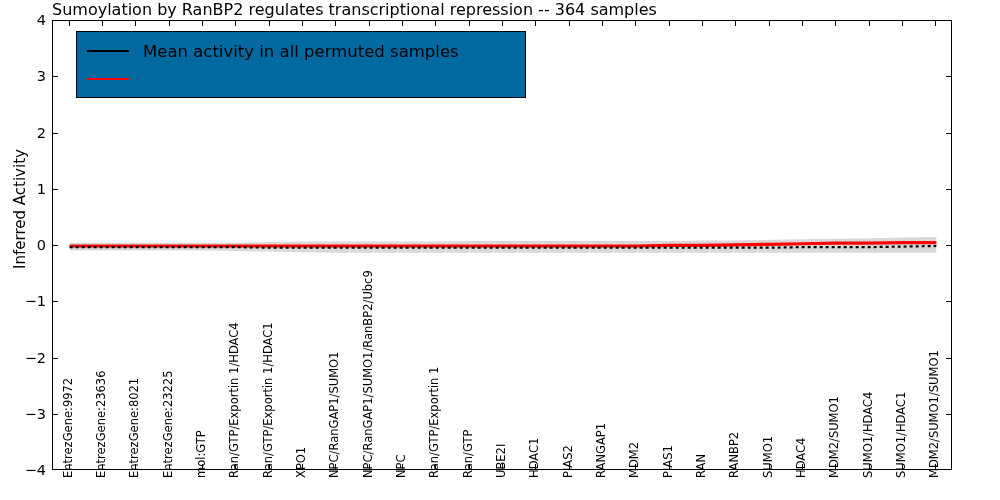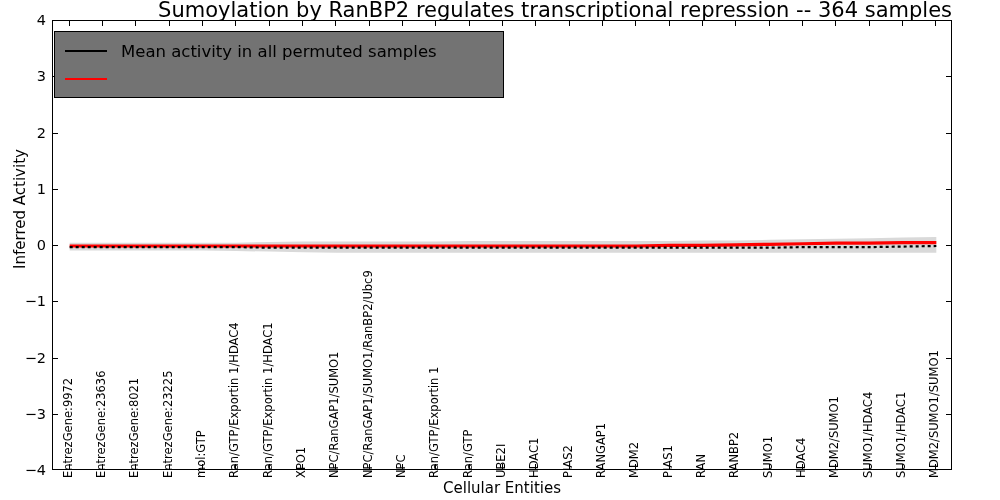--- a/index.html
+++ b/index.html
@@ -19,22 +19,22 @@
     left: 0; top: 0;
     width: 1000px;
     height: 500px;
   }
   
   #chart-title {
     position: absolute;
     left: 52px;
     top: 0px;
     width: 900px;
-    text-align: right;
-    font-size: 21px;
+    text-align: left;
+    font-size: 16px;
     color: #000000;
     line-height: 20px;
     white-space: nowrap;
   }
   
   #plot-area {
     position: absolute;
     left: 52px;
     top: 20px;
     width: 900px;
@@ -125,26 +125,26 @@
     top: 479px;
     width: 900px;
     text-align: center;
     font-size: 15px;
     color: #000000;
     white-space: nowrap;
   }
   
   #legend {
     position: absolute;
-    left: 54px;
+    left: 76px;
     top: 31px;
     width: 450px;
     height: 67px;
     border: 1.4px solid #000000;
-    background: #737373;
+    background: #0369a1;
     box-sizing: border-box;
     padding: 5px 0 0 0;
   }
   .legend-row {
     display: flex;
     align-items: center;
     height: 28px;
     padding-left: 10px;
   }
   .legend-swatch {
@@ -280,21 +280,20 @@
       <div class="xtick-label" style="left: 621.667px;">PIAS1</div>
       <div class="xtick-label" style="left: 655px;">RAN</div>
       <div class="xtick-label" style="left: 688.333px;">RANBP2</div>
       <div class="xtick-label" style="left: 721.667px;">SUMO1</div>
       <div class="xtick-label" style="left: 755px;">HDAC4</div>
       <div class="xtick-label" style="left: 788.333px;">MDM2/SUMO1</div>
       <div class="xtick-label" style="left: 821.667px;">SUMO1/HDAC4</div>
       <div class="xtick-label" style="left: 855px;">SUMO1/HDAC1</div>
       <div class="xtick-label" style="left: 888.333px;">MDM2/SUMO1/SUMO1</div>
     </div>
-  <div id="xlabel">Cellular Entities</div>
 
   <div id="legend">
       <div class="legend-row">
         <span class="legend-swatch" style="border-top: 2px solid rgb(0, 0, 0);"></span>
         <span class="legend-text">Mean activity in all permuted samples</span>
       </div>
       <div class="legend-row">
         <span class="legend-swatch" style="border-top: 2px solid rgb(255, 0, 0);"></span>
       </div>
     </div>

